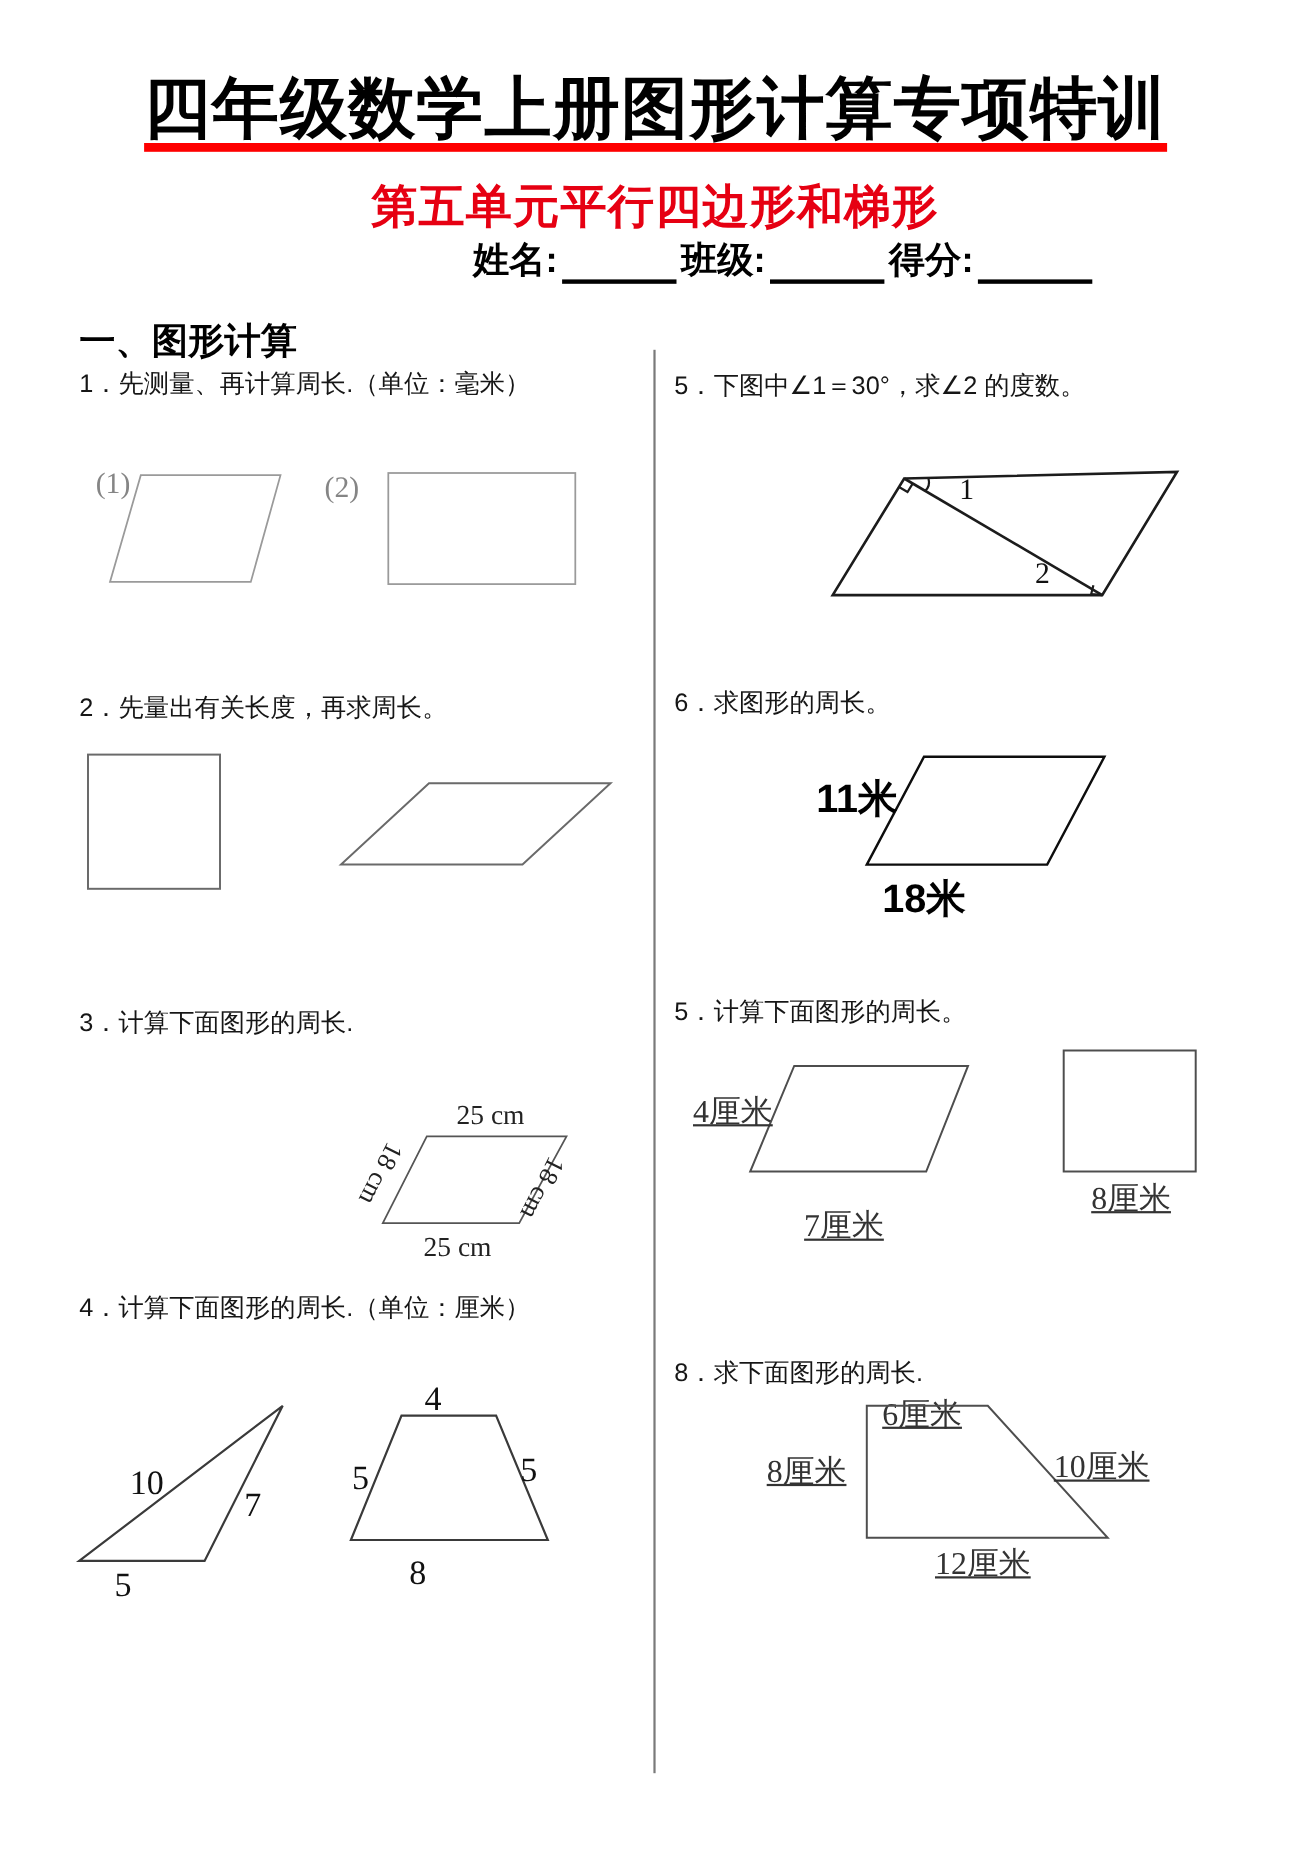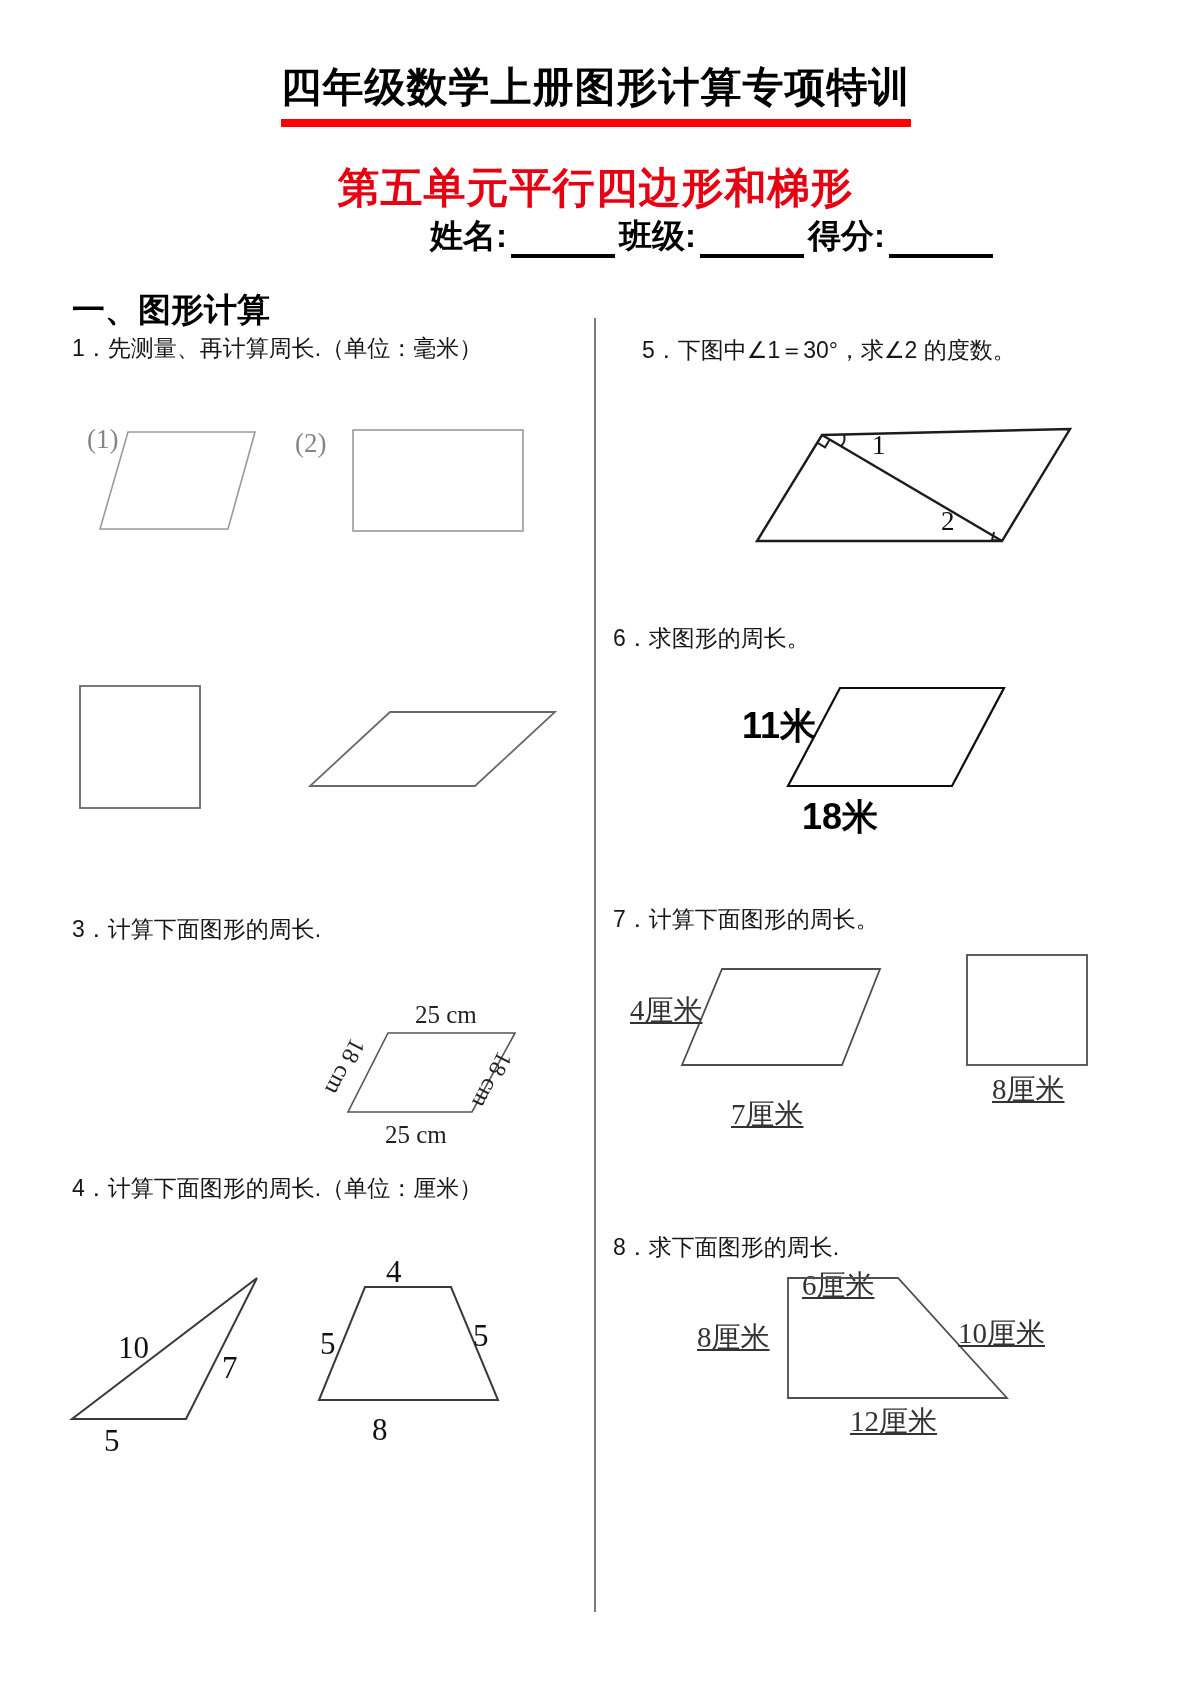--- a/index.html
+++ b/index.html
@@ -10,22 +10,22 @@
     margin:0 auto;
     overflow:hidden;
     font-family:"Liberation Sans","DejaVu Sans",sans-serif;
     color:#111;
   }
   .abs{position:absolute;}
   
   .title-wrap{position:absolute;top:66px;left:0;width:100%;text-align:center;}
   .main-title{
     display:inline-block;
-    font-size:41px;font-weight:900;letter-spacing:1px;color:#000;
-    padding-bottom:10px;border-bottom:8px solid #fe0000;
+    font-size:61px;font-weight:900;letter-spacing:1px;color:#000;
+    padding-bottom:0;border-bottom:8px solid #fe0000;
     line-height:1.05;
   }
   .subtitle{
     position:absolute;top:160px;left:0;width:100%;text-align:center;
     font-family:"Liberation Serif","DejaVu Serif",serif;
     font-size:42px;font-weight:700;color:#e60012;letter-spacing:1px;
   }
   .name-row{
     position:absolute;top:214px;left:430px;
     display:flex;align-items:center;
@@ -95,20 +95,21 @@
   <div class="divider"></div>
 
   <div class="qtext col-l" style="top:332px;">1．先测量、再计算周长.（单位：毫米）</div>
   <span class="serif-label tag-gray" style="left:87px;top:424px;">(1)</span>
   <span class="serif-label tag-gray" style="left:295px;top:428px;">(2)</span>
   <svg class="abs" style="left:70px;top:420px;" width="470" height="118" viewBox="0 0 470 118">
     <polygon points="58,12 185,12 158,109 30,109" fill="none" stroke="#9a9a9a" stroke-width="1.6"></polygon>
     <rect x="283" y="10" width="170" height="101" fill="none" stroke="#9a9a9a" stroke-width="1.6"></rect>
   </svg>
 
+  <div class="qtext col-l" style="top:627px;">2．先量出有关长度，再求周长。</div>
   <svg class="abs" style="left:70px;top:680px;" width="500" height="135" viewBox="0 0 500 135">
     <rect x="10" y="6" width="120" height="122" fill="none" stroke="#6a6a6a" stroke-width="1.8"></rect>
     <polygon points="320,32 485,32 405,106 240,106" fill="none" stroke="#6a6a6a" stroke-width="1.8"></polygon>
   </svg>
 
   <div class="qtext col-l" style="top:913px;">3．计算下面图形的周长.</div>
   <span class="serif-label dim25" style="left:415px;top:1001px;">25 cm</span>
   <svg class="abs" style="left:330px;top:1025px;" width="200" height="95" viewBox="0 0 200 95">
     <polygon points="58,8 185,8 142,87 18,87" fill="none" stroke="#555" stroke-width="1.6"></polygon>
   </svg>
@@ -122,39 +123,39 @@
     <polygon points="303,37 389,37 436,150 257,150" fill="none" stroke="#3a3a3a" stroke-width="2"></polygon>
   </svg>
   <span class="serif-label dim31" style="left:118px;top:1330px;">10</span>
   <span class="serif-label dim31" style="left:222px;top:1350px;">7</span>
   <span class="serif-label dim31" style="left:104px;top:1423px;">5</span>
   <span class="serif-label dim31" style="left:386px;top:1254px;">4</span>
   <span class="serif-label dim31" style="left:320px;top:1326px;">5</span>
   <span class="serif-label dim31" style="left:473px;top:1318px;">5</span>
   <span class="serif-label dim31" style="left:372px;top:1412px;">8</span>
 
-  <div class="qtext col-r" style="top:334px;margin-left:29px;">5．下图中∠1＝30°，求∠2 的度数。</div>
+  <div class="qtext col-r" style="top:334px;">5．下图中∠1＝30°，求∠2 的度数。</div>
   <svg class="abs" style="left:690px;top:392px;" width="420" height="160" viewBox="0 0 420 160">
     <polygon points="132,43 380,37 312,149 67,149" fill="none" stroke="#1c1c1c" stroke-width="2.4"></polygon>
     <line x1="132" y1="43" x2="312" y2="149" stroke="#1c1c1c" stroke-width="2.4"></line>
     <path d="M127.3,50.7 L135,55.3 L139.7,47.6" fill="none" stroke="#1c1c1c" stroke-width="2"></path>
     <path d="M154,42.5 Q156,50 151,54.2" fill="none" stroke="#1c1c1c" stroke-width="2"></path>
     <path d="M312,149 l-10,-1 l2,-8" fill="none" stroke="#1c1c1c" stroke-width="2"></path>
   </svg>
   <span class="serif-label angle-num" style="left:872px;top:430px;">1</span>
   <span class="serif-label angle-num" style="left:941px;top:506px;">2</span>
 
   <div class="qtext col-r" style="top:622px;">6．求图形的周长。</div>
   <svg class="abs" style="left:745px;top:680px;" width="270" height="115" viewBox="0 0 270 115">
     <polygon points="95,8 259,8 207,106 43,106" fill="none" stroke="#0d0d0d" stroke-width="2.2"></polygon>
   </svg>
   <span class="bold-dim" style="left:742px;top:702px;">11米</span>
   <span class="bold-dim" style="left:802px;top:793px;">18米</span>
 
-  <div class="qtext col-r" style="top:903px;">7．计算下面图形的周长。</div>
+  <div class="qtext col-r" style="top:903px;">5．计算下面图形的周长。</div>
   <svg class="abs" style="left:620px;top:945px;" width="480" height="125" viewBox="0 0 480 125">
     <polygon points="102,24 260,24 222,120 62,120" fill="none" stroke="#4e4e4e" stroke-width="1.8"></polygon>
     <rect x="347" y="10" width="120" height="110" fill="none" stroke="#4e4e4e" stroke-width="1.8"></rect>
   </svg>
   <span class="serif-label dim27" style="left:630px;top:991px;">4厘米</span>
   <span class="serif-label dim27" style="left:731px;top:1068px;margin-top:27px;">7厘米</span>
   <span class="serif-label dim27" style="left:992px;top:1070px;">8厘米</span>
 
   <div class="qtext col-r" style="top:1199px;margin-top:32px;">8．求下面图形的周长.</div>
   <span class="serif-label dim27" style="left:802px;top:1238px;margin-top:28px;">6厘米</span>

